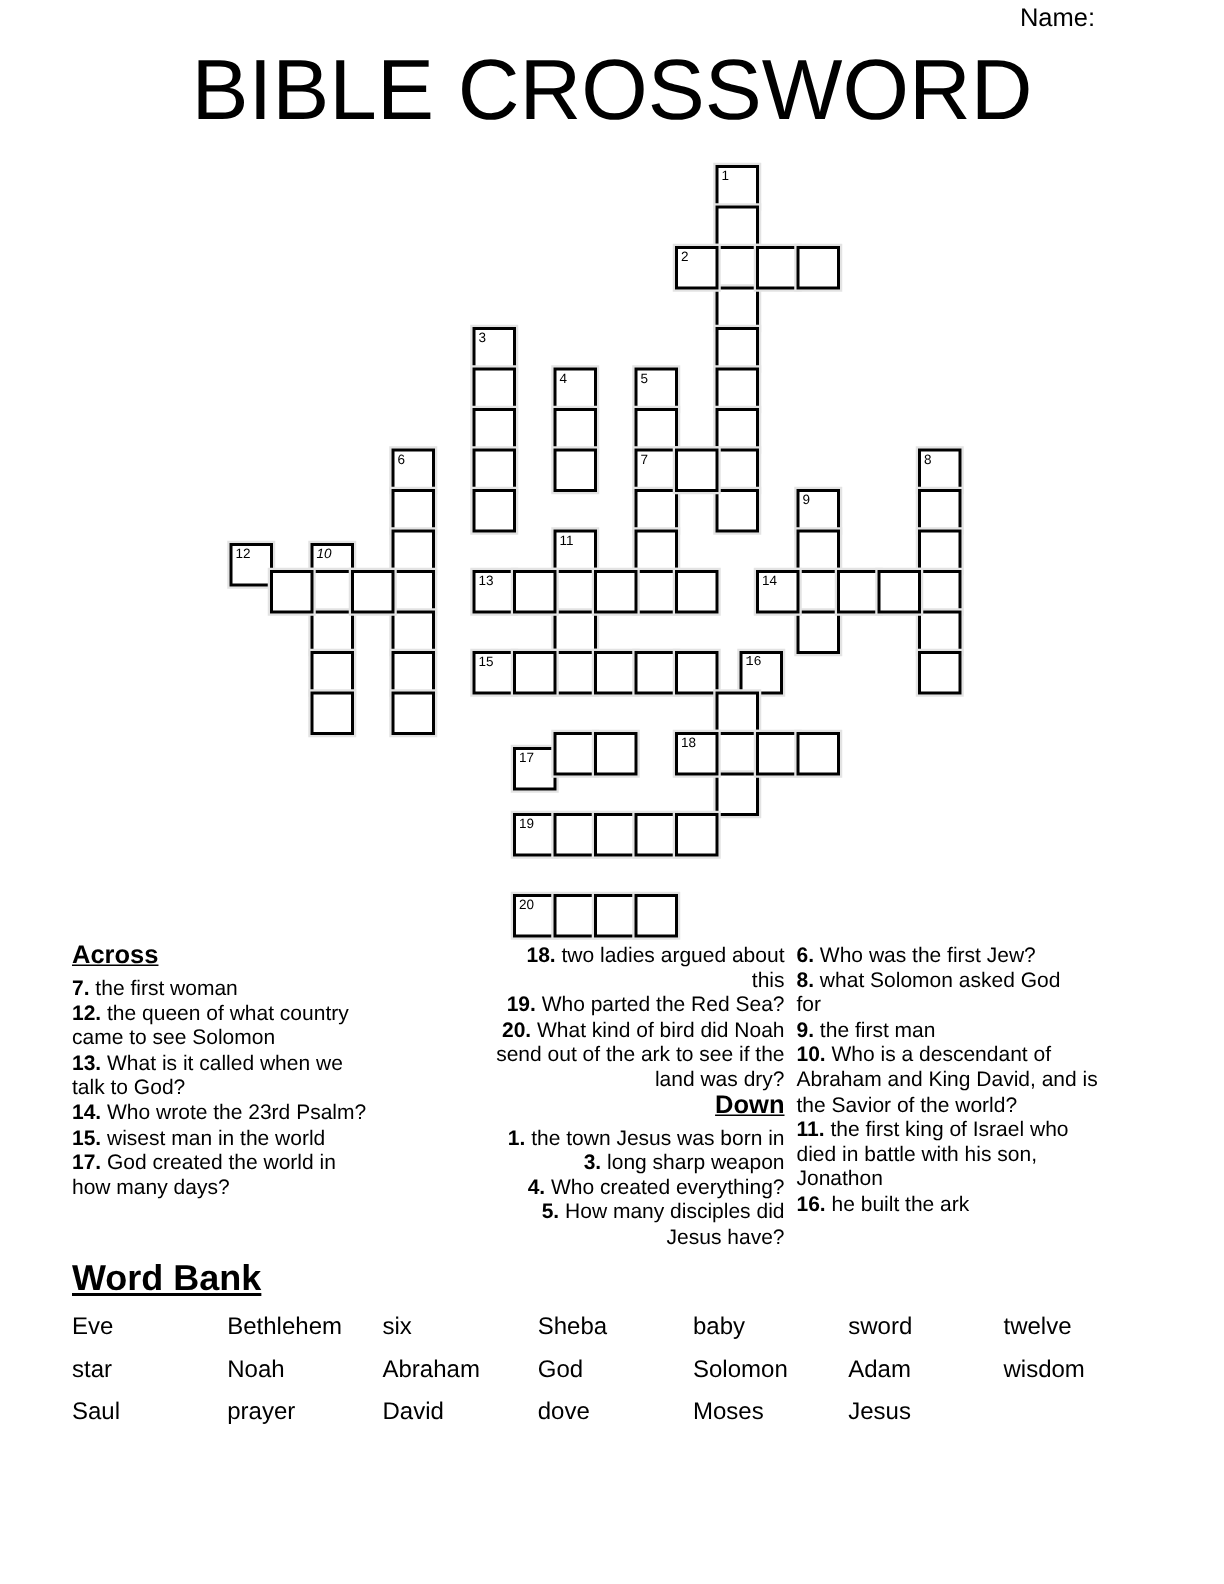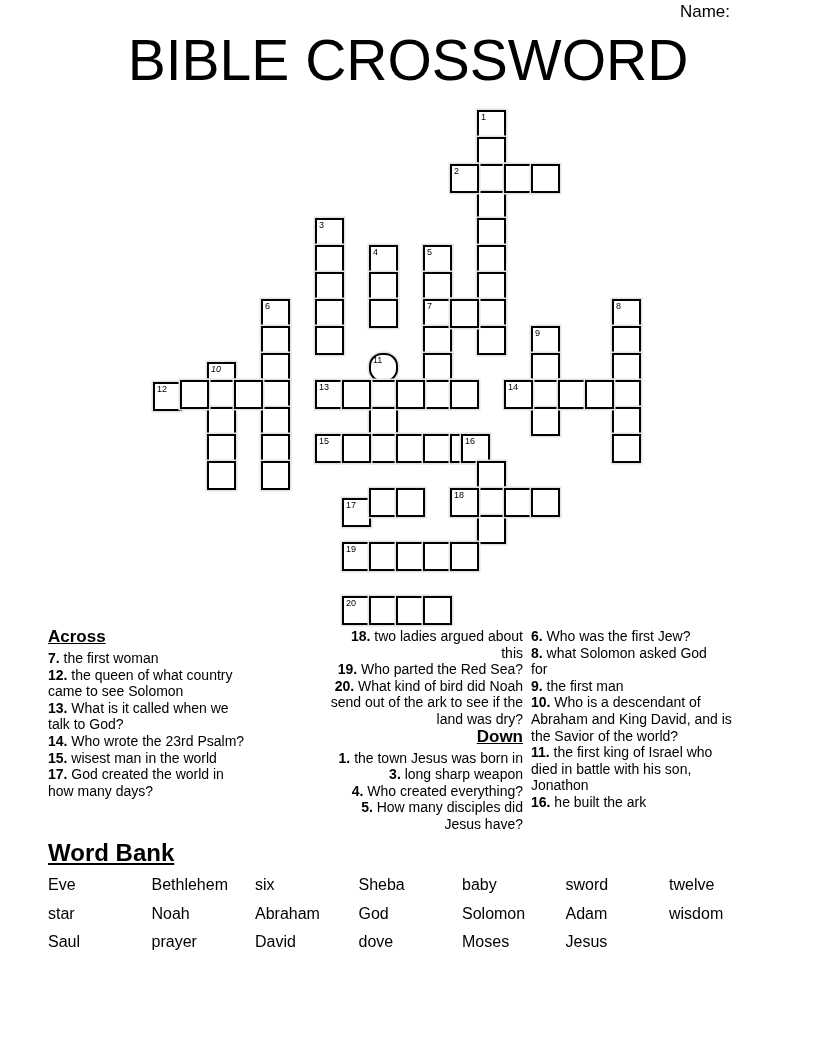--- a/index.html
+++ b/index.html
@@ -106,27 +106,27 @@
     <div class="cell" style="left: 378px; top: 243px;"></div>
     <div class="cell" style="left: 378px; top: 270px;"></div>
     <div class="cell" style="left: 378px; top: 297px;"></div>
     <div class="cell" style="left: 54px; top: 252px; font-style: italic;">
       <span class="cellnum">10</span>
     </div>
     <div class="cell" style="left: 54px; top: 270px;"></div>
     <div class="cell" style="left: 54px; top: 297px;"></div>
     <div class="cell" style="left: 54px; top: 324px;"></div>
     <div class="cell" style="left: 54px; top: 351px;"></div>
-    <div class="cell" style="left: 216px; top: 243px; border-radius: 13px;">
+    <div class="cell" style="left: 216px; top: 243px;">
       <span class="cellnum">11</span>
     </div>
     <div class="cell" style="left: 216px; top: 270px;"></div>
     <div class="cell" style="left: 216px; top: 297px;"></div>
     <div class="cell" style="left: 216px; top: 324px;"></div>
-    <div class="cell" style="left: 0px; top: 272px; padding-left: 12px;">
+    <div class="cell" style="left: 0px; top: 252px; padding-left: 12px;">
       <span class="cellnum">12</span>
     </div>
     <div class="cell" style="left: 27px; top: 270px;"></div>
     <div class="cell" style="left: 81px; top: 270px;"></div>
     <div class="cell" style="left: 162px; top: 270px;">
       <span class="cellnum">13</span>
     </div>
     <div class="cell" style="left: 189px; top: 270px;"></div>
     <div class="cell" style="left: 243px; top: 270px;"></div>
     <div class="cell" style="left: 297px; top: 270px;"></div>
@@ -135,21 +135,21 @@
     </div>
     <div class="cell" style="left: 405px; top: 270px;"></div>
     <div class="cell" style="left: 432px; top: 270px;"></div>
     <div class="cell" style="left: 162px; top: 324px;">
       <span class="cellnum">15</span>
     </div>
     <div class="cell" style="left: 189px; top: 324px;"></div>
     <div class="cell" style="left: 243px; top: 324px;"></div>
     <div class="cell" style="left: 270px; top: 324px;"></div>
     <div class="cell" style="left: 297px; top: 324px;"></div>
-    <div class="cell" style="left: 308px; top: 324px;">
+    <div class="cell" style="left: 340px; top: 324px; font-family: Liberation Mono, monospace;">
       <span class="cellnum">16</span>
     </div>
     <div class="cell" style="left: 324px; top: 351px;"></div>
     <div class="cell" style="left: 324px; top: 378px;"></div>
     <div class="cell" style="left: 324px; top: 405px;"></div>
     <div class="cell" style="left: 189px; top: 388px;">
       <span class="cellnum">17</span>
     </div>
     <div class="cell" style="left: 216px; top: 378px;"></div>
     <div class="cell" style="left: 243px; top: 378px;"></div>

